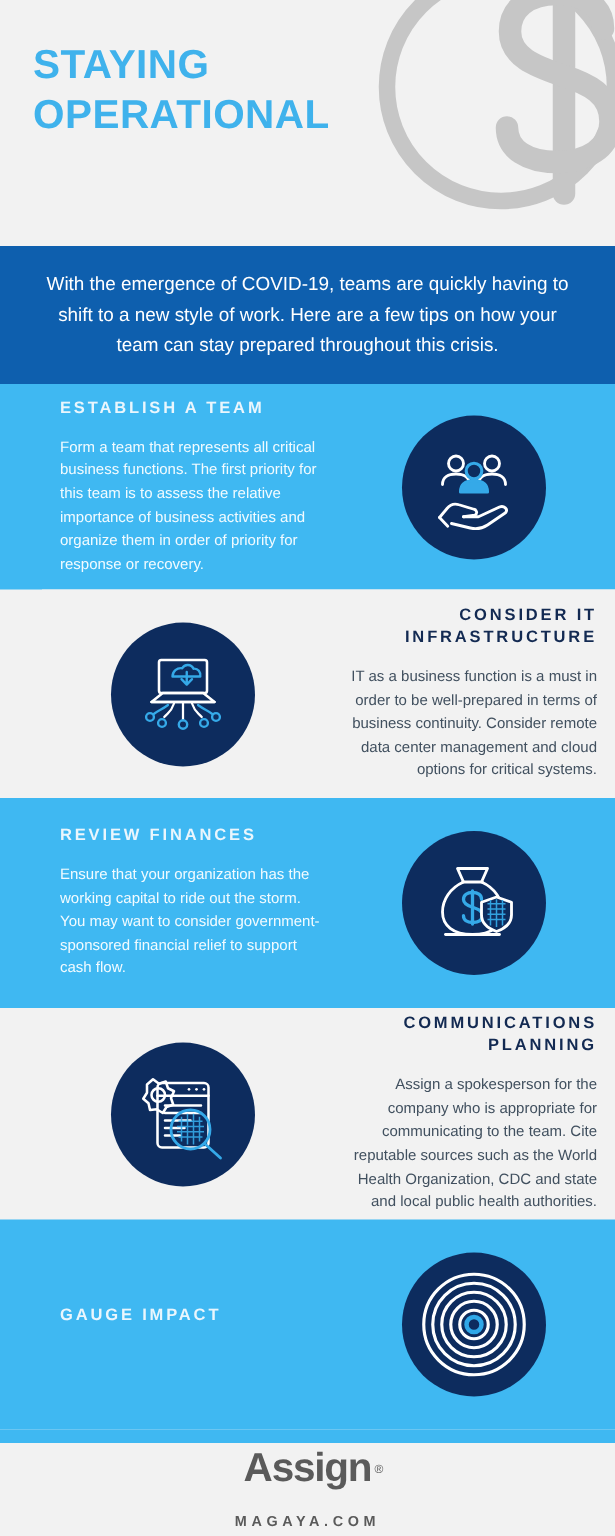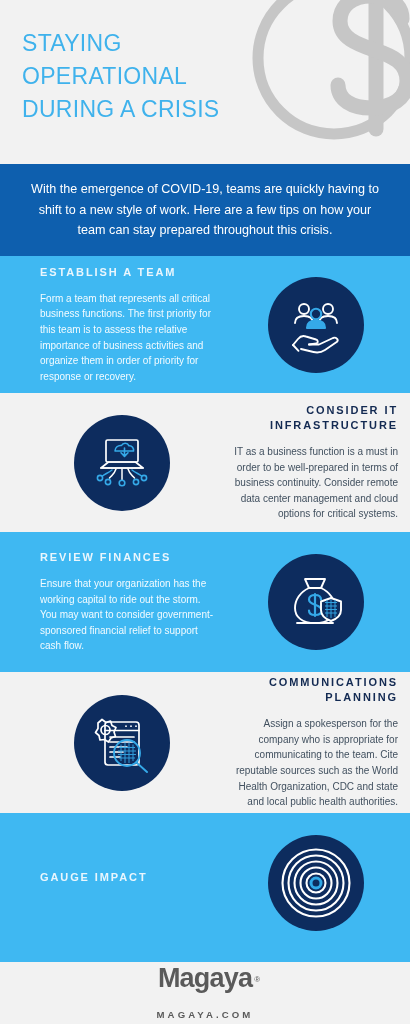--- a/index.html
+++ b/index.html
@@ -32,22 +32,22 @@
     width: 210px;
     height: 178px;
     pointer-events: none;
   }
   .hero-title {
     position: absolute;
     left: 22px;
     top: 27px;
     width: 370px;
     color: #3fb2ec;
-    font-size: 23px;
-    font-weight: normal;
+    font-size: 27px;
+    font-weight: bold;
     line-height: 33px;
     letter-spacing: 0.3px;
     text-transform: uppercase;
     z-index: 2;
   }
   .hero-title .tline { display: block; white-space: nowrap; }
 
   
   .intro {
     width: 410px;
@@ -163,21 +163,20 @@
     <svg class="hero-watermark" viewBox="0 0 210 178" aria-hidden="true">
       <circle cx="118" cy="72" r="76" fill="none" stroke="#c6c6c6" stroke-width="11"></circle>
       <g stroke="#c6c6c6" stroke-width="15" fill="none" stroke-linecap="round" stroke-linejoin="round">
         <path d="M160 5 L160 143"></path>
         <path d="M186 33 C186 17 172 10 155 10 C136 10 124 20 124 35 C124 52 141 58 158 64 C177 70 191 77 191 95 C191 113 175 122 155 122 C136 122 122 114 122 99"></path>
       </g>
     </svg>
     <div class="hero-title">
       <span class="tline">STAYING</span>
       <span class="tline">OPERATIONAL</span>
-      <span class="tline">DURING A CRISIS</span>
     </div>
   </div>
 
   <div class="intro">
     <div class="intro-text">With the emergence of COVID-19, teams are quickly having to shift to a new style of work. Here are a few tips on how your team can stay prepared throughout this crisis.</div>
   </div>
 
   <div class="section blue" style="height:137px;">
     <div class="sec-text">
       <div class="sec-heading">ESTABLISH A TEAM</div>
@@ -320,18 +319,18 @@
           </g>
           <circle cx="37" cy="37" r="5" fill="none" stroke="#2fa8e8" stroke-width="3"></circle>
         </svg>
       </div>
     </div>
   </div>
 
   <div class="footer-rule"></div>
   <div class="footer">
     <div class="brand">
-      <span>Magaya</span><span class="brand-reg">®</span>
+      <span>Assign</span><span class="brand-reg">®</span>
     </div>
     <div class="brand-url">MAGAYA.COM</div>
   </div>
 
 </div>
 
 </body></html>

